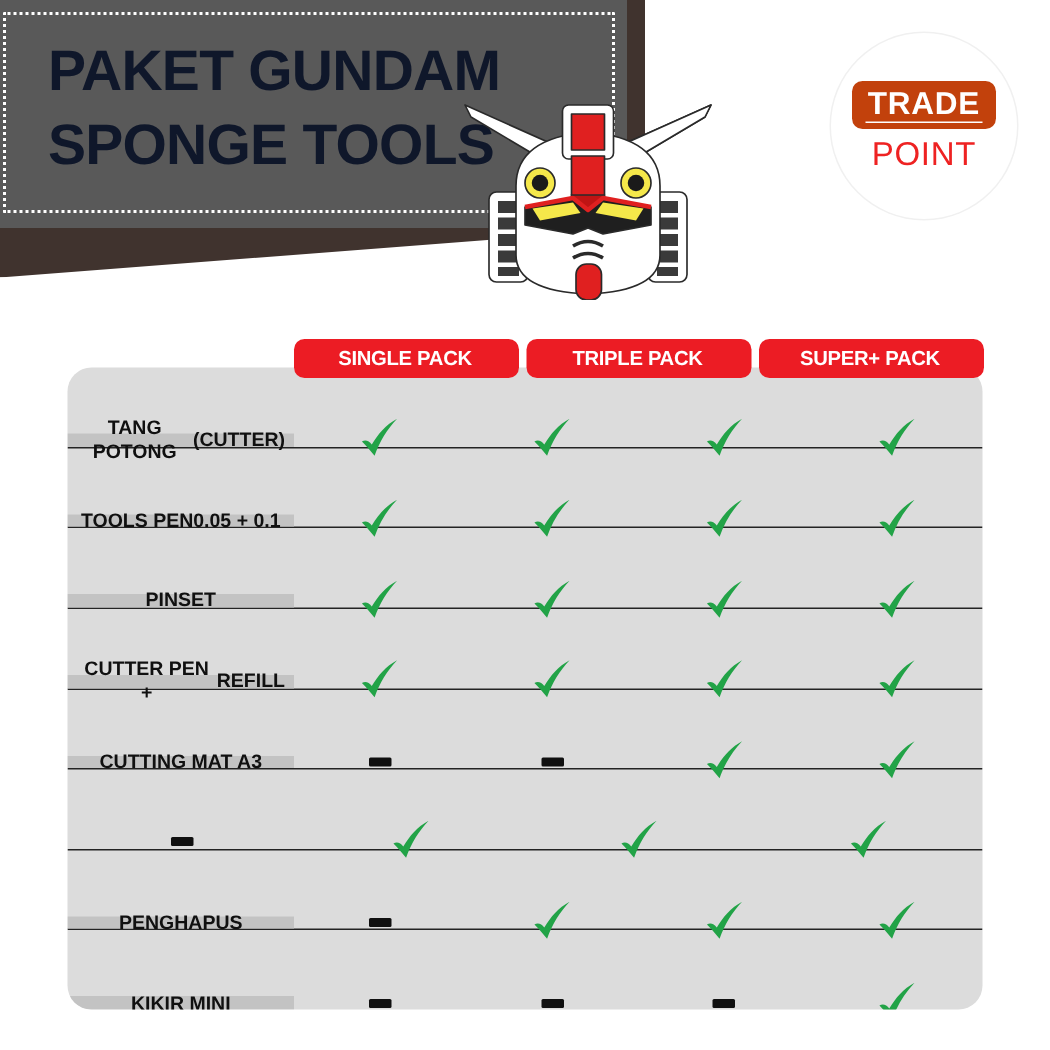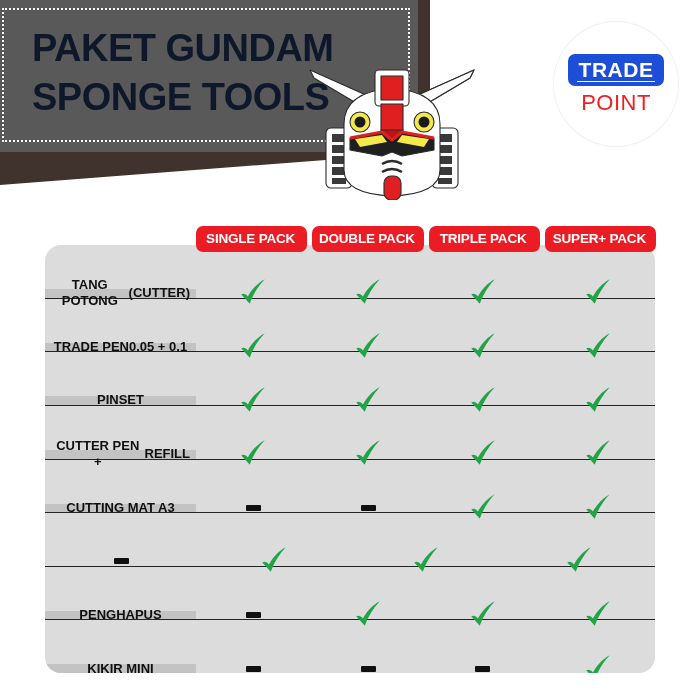--- a/index.html
+++ b/index.html
@@ -68,21 +68,21 @@
     border-radius: 50%;
     background: #ffffff;
     box-shadow: 0 0 0 1px #f0f0f0;
     display: flex;
     flex-direction: column;
     align-items: center;
     justify-content: center;
     z-index: 5;
   }
   .logo-trade {
-    background: #1d4ed8;
+    background: #c2410c;
     color: #ffffff;
     font-weight: bold;
     font-size: 21px;
     letter-spacing: 0.5px;
     padding: 5px 11px 6px 11px;
     border-radius: 7px;
     line-height: 1;
     position: relative;
   }
   .logo-trade::after {
@@ -239,21 +239,20 @@
     </g>
   </svg>
 
   <div class="logo">
     <div class="logo-trade">TRADE</div>
     <div class="logo-point">POINT</div>
   </div>
 
   <div class="col-headers">
     <div class="col-badge">SINGLE PACK</div>
-    <div class="col-badge">DOUBLE PACK</div>
     <div class="col-badge">TRIPLE PACK</div>
     <div class="col-badge">SUPER+ PACK</div>
   </div>
 
   <div class="table" id="comparison-table">
       <div class="row">
         <div class="row-label">
           <span>TANG POTONG</span>
           <br>
           <span>(CUTTER)</span>
@@ -276,21 +275,21 @@
           </div>
           <div class="cell">
             <svg class="mark-check" viewBox="0 0 32 32">
               <path d="M3.5 17.5 C6 16 8.5 17 10.5 19.6 C15 12 20.5 5.5 28.5 1.2 C21.5 8.5 16 17.5 12.5 27.5 C9.5 24 6.5 20.5 3.5 17.5 Z" fill="#22a347"></path>
             </svg>
           </div>
         </div>
       </div>
       <div class="row">
         <div class="row-label">
-          <span>TRADE PEN</span>
+          <span>TOOLS PEN</span>
           <br>
           <span>0.05 + 0.1</span>
         </div>
         <div class="cells">
           <div class="cell">
             <svg class="mark-check" viewBox="0 0 32 32">
               <path d="M3.5 17.5 C6 16 8.5 17 10.5 19.6 C15 12 20.5 5.5 28.5 1.2 C21.5 8.5 16 17.5 12.5 27.5 C9.5 24 6.5 20.5 3.5 17.5 Z" fill="#22a347"></path>
             </svg>
           </div>
           <div class="cell">

